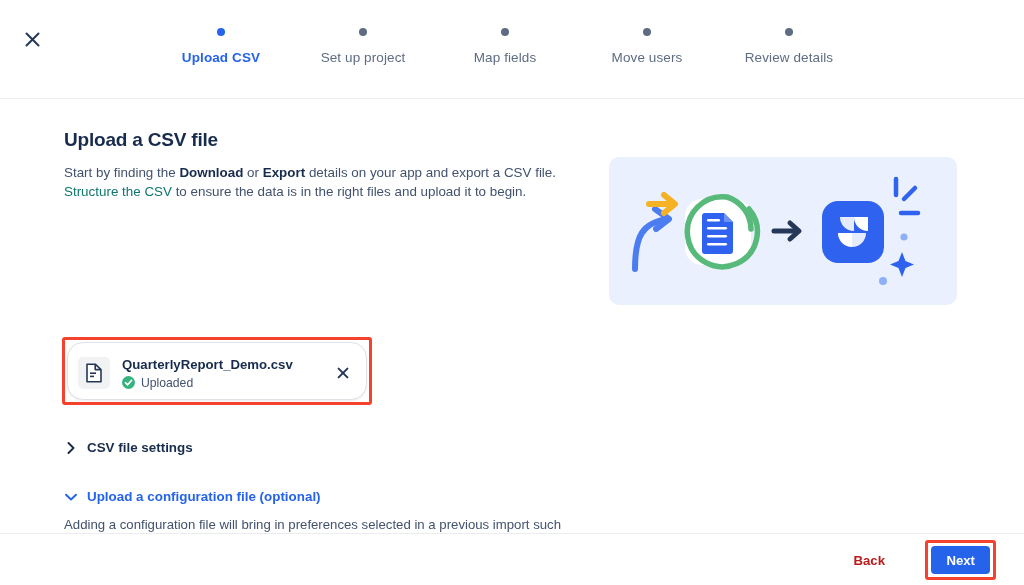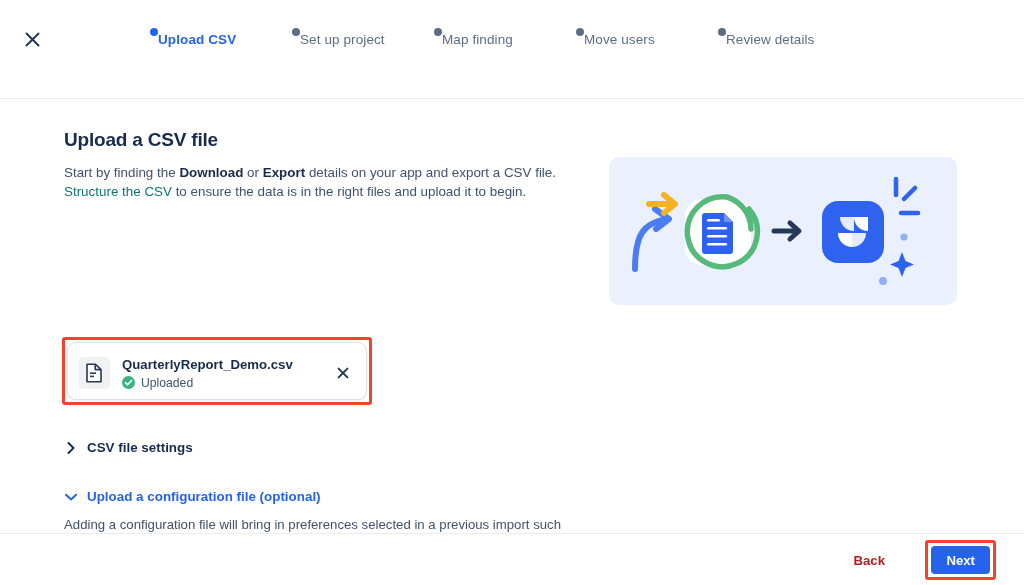--- a/index.html
+++ b/index.html
@@ -20,21 +20,21 @@
   .close-btn {
     position: absolute; left: 18px; top: 25px;
     width: 28px; height: 28px;
     display: flex; align-items: center; justify-content: center;
     cursor: pointer; border-radius: 4px;
   }
   .stepper {
     position: absolute; left: 150px; top: 28px;
     display: flex; align-items: flex-start;
   }
-  .step { width: 142px; display: flex; flex-direction: row; align-items: center; cursor: pointer; }
+  .step { width: 142px; display: flex; flex-direction: column; align-items: center; cursor: pointer; }
   .step .dot {
     width: 8px; height: 8px; border-radius: 50%;
     background: #5e6c84; margin-bottom: 14px;
   }
   .step.active .dot { background: #2563eb; }
   .step .slabel { font-size: 13.5px; color: #5e6c84; white-space: nowrap; letter-spacing: .1px; }
   .step.active .slabel { color: #2563eb; font-weight: 700; }
 
   
   .main { position: absolute; top: 99px; left: 0; width: 1024px; height: 434px; }
@@ -52,21 +52,21 @@
 
   
   .file-annot {
     position: absolute; left: 62px; top: 238px;
     width: 310px; height: 68px;
     border: 3px solid #f5422c; border-radius: 3px;
     padding: 2px;
   }
   .file-card {
     width: 100%; height: 100%;
-    background: #fff; border: 1px solid #dfe1e6; border-radius: 9px;
+    background: #fff; border: 1px solid #dfe1e6; border-radius: 16px;
     display: flex; align-items: center; padding: 4px 12px 0 10px;
     box-shadow: 0 1px 2px rgba(9,30,66,.08);
   }
   .file-icon-box {
     width: 32px; height: 32px; border-radius: 5px; background: #f1f2f4;
     display: flex; align-items: center; justify-content: center; flex: 0 0 auto;
   }
   .file-meta { margin-left: 12px; flex: 1 1 auto; min-width: 0; }
   .file-name { font-size: 13.2px; font-weight: 700; color: #172B4D; white-space: nowrap; }
   .file-status { display: flex; align-items: center; margin-top: 4px; }
@@ -146,21 +146,21 @@
       <div class="step active">
         <div class="dot"></div>
         <div class="slabel">Upload CSV</div>
       </div>
       <div class="step">
         <div class="dot"></div>
         <div class="slabel">Set up project</div>
       </div>
       <div class="step">
         <div class="dot"></div>
-        <div class="slabel">Map finding</div>
+        <div class="slabel">Map fields</div>
       </div>
       <div class="step">
         <div class="dot"></div>
         <div class="slabel">Move users</div>
       </div>
       <div class="step">
         <div class="dot"></div>
         <div class="slabel">Review details</div>
       </div>
     </div>

